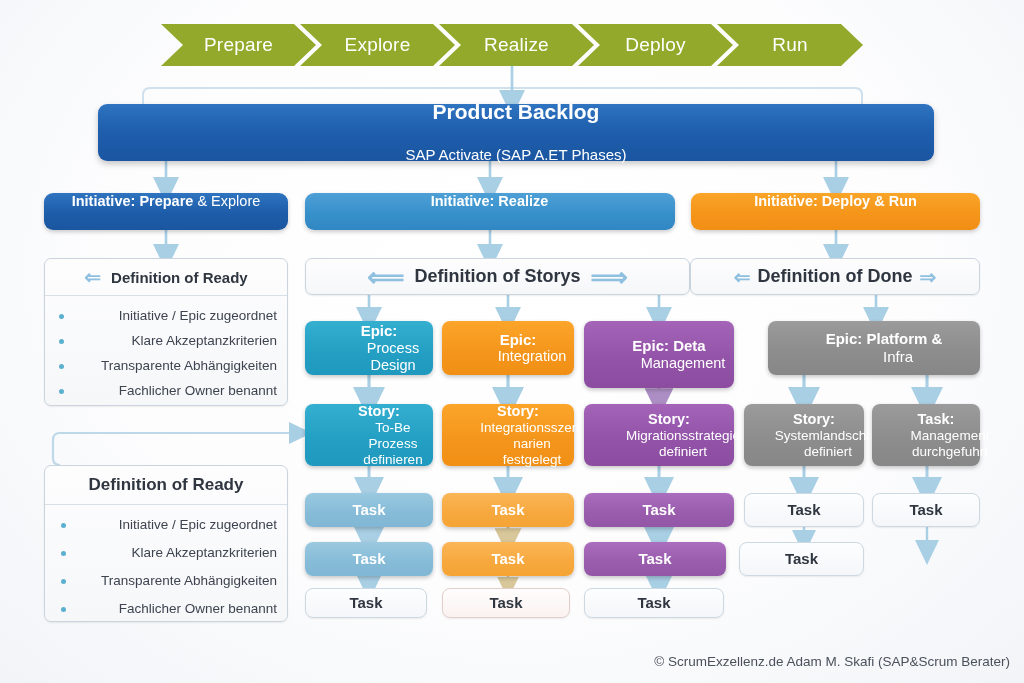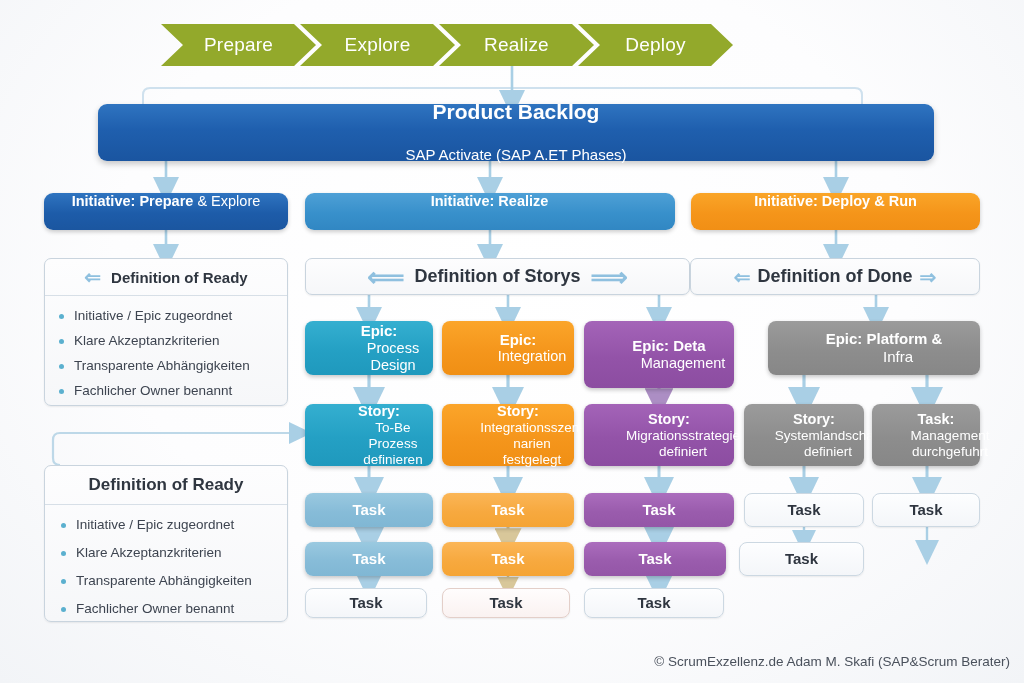--- a/index.html
+++ b/index.html
@@ -52,21 +52,21 @@
   }
   .panel-head{
     display:flex;align-items:center;justify-content:center;gap:10px;
     color:#2f3640;font-weight:bold;
   }
   .dor-head{font-size:15px;}
   .dos-head{font-size:18px;}
   .arrow-glyph{color:#8fc0df;font-size:20px;line-height:1;}
   .arrow-glyph.big{font-size:26px;}
 
-  ul.bullets{list-style:none;margin:0;padding:0;}
+  ul.bullets{list-style:none;margin:0;padding:0;text-align:right;}
   ul.bullets li{
     position:relative;padding-left:19px;margin:0 0 8px 0;
     font-size:13.5px;color:#3d4450;line-height:1.25;
   }
   ul.bullets li:before{
     content:"";position:absolute;left:4px;top:6px;width:5px;height:5px;
     border-radius:50%;background:#5bb0cf;
   }
 
   
@@ -175,20 +175,23 @@
   </div>
   <div class="abs chev" style="left:300px;top:24px;width:155px;">
     <span>Explore</span>
   </div>
   <div class="abs chev" style="left:439px;top:24px;width:155px;">
     <span>Realize</span>
   </div>
   <div class="abs chev" style="left:578px;top:24px;width:155px;">
     <span>Deploy</span>
   </div>
+  <div class="abs chev" style="left:717px;top:24px;width:146px;">
+    <span>Run</span>
+  </div>
 
   <div class="abs backlog" style="left:98px;top:104px;width:836px;height:57px;gap:20px;">
     <div class="t1">Product Backlog</div>
     <div class="t2">SAP Activate (SAP A.ET Phases)</div>
   </div>
 
   <div class="abs pill blue-dark" style="left:44px;top:193px;width:244px;height:37px;">
     <span><span>Initiative: </span><b>Prepare</b><span class="light"> &amp; Explore</span></span>
   </div>
   <div class="abs pill blue-mid" style="left:305px;top:193px;width:370px;height:37px;padding-left:7px;">

